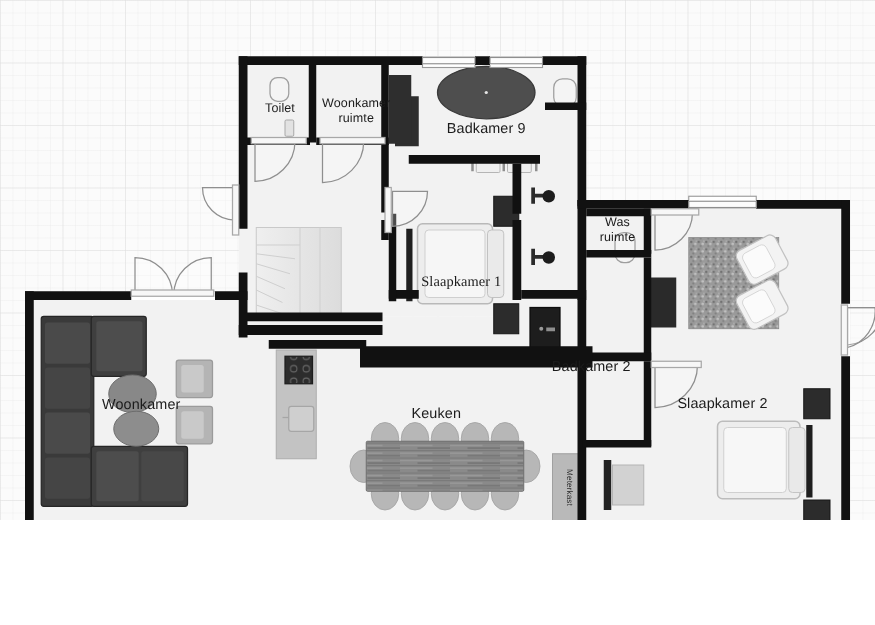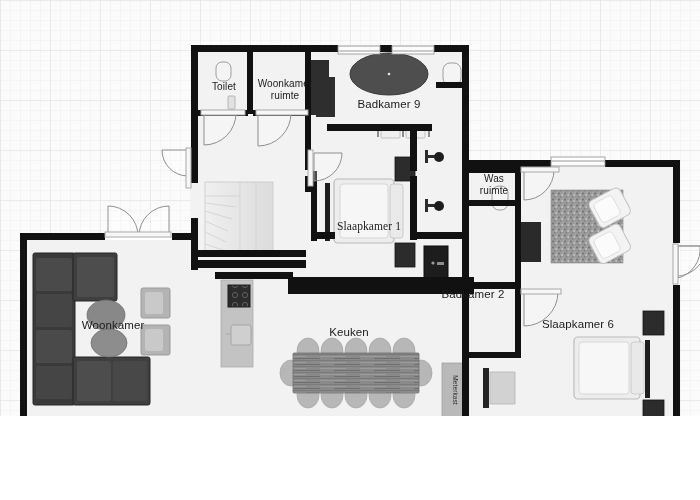--- a/index.html
+++ b/index.html
@@ -377,18 +377,18 @@
   </svg>
 
   <div class="room-label sm" style="left:224px; top:87px;">Toilet</div>
   <div class="room-label sm" style="left:285px; top:89px;">Woonkamer
 ruimte</div>
   <div class="room-label" style="left:389px; top:104px;">Badkamer 9</div>
   <div class="room-label" style="left:369px; top:226px;font-family:Liberation Serif, serif;">Slaapkamer 1</div>
   <div class="room-label sm" style="left:494px; top:184px;text-align:center;">Was
 ruimte</div>
   <div class="room-label" style="left:473px; top:246px;margin-top:48px;">Badkamer 2</div>
-  <div class="room-label" style="left:578px; top:324px;">Slaapkamer 6</div>
+  <div class="room-label" style="left:578px; top:324px;">Slaapkamer 2</div>
   <div class="room-label" style="left:113px; top:325px;">Woonkamer</div>
   <div class="room-label" style="left:349px; top:332px;">Keuken</div>
   <div class="room-label vert" style="left:455px; top:390px;">Meterkast</div>
 
 </div>
 
 </body></html>

